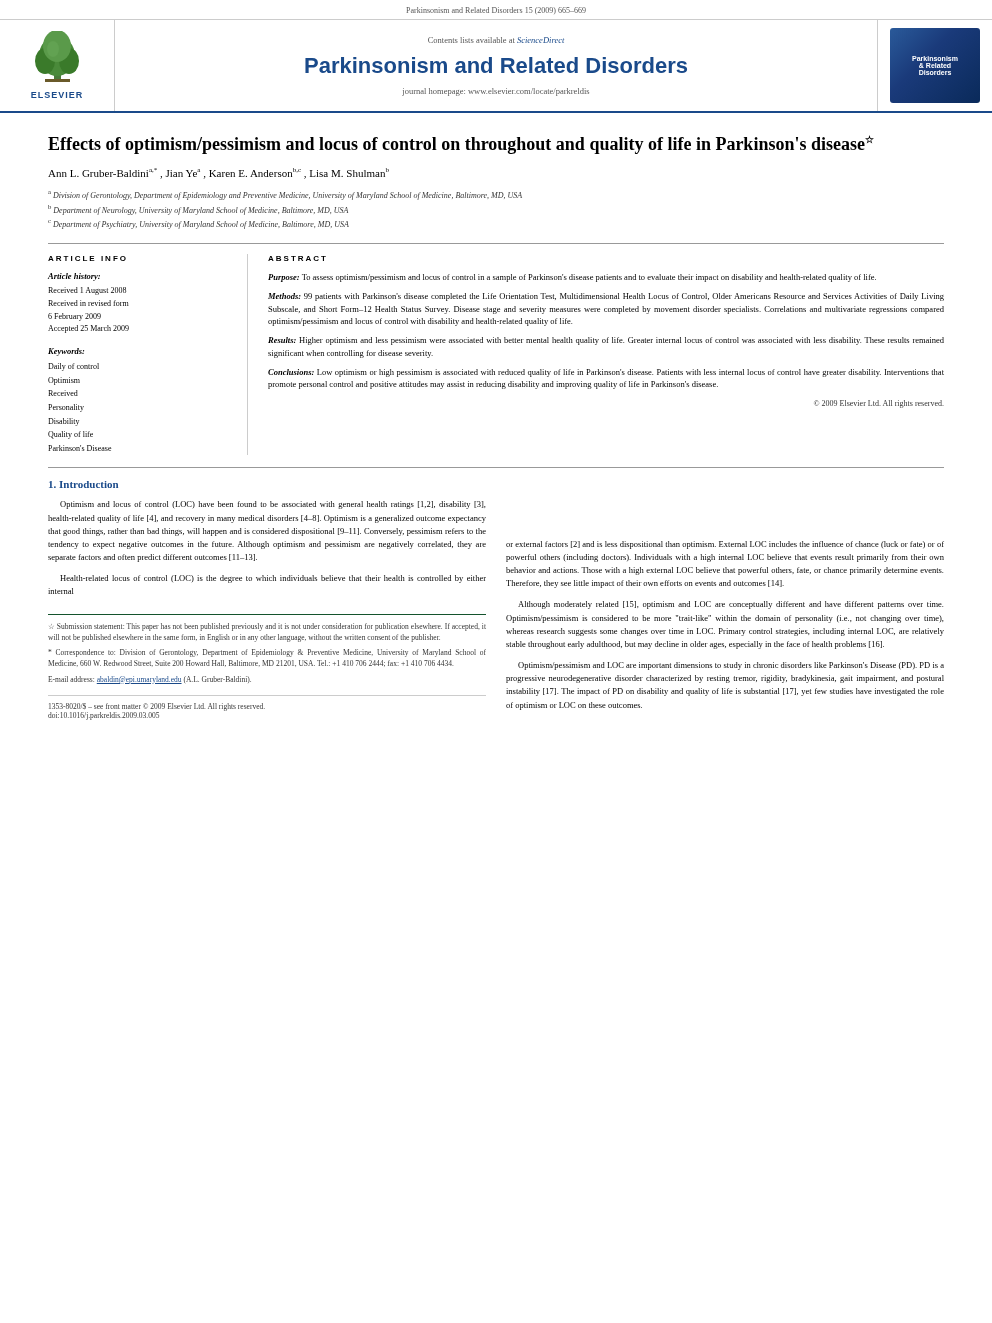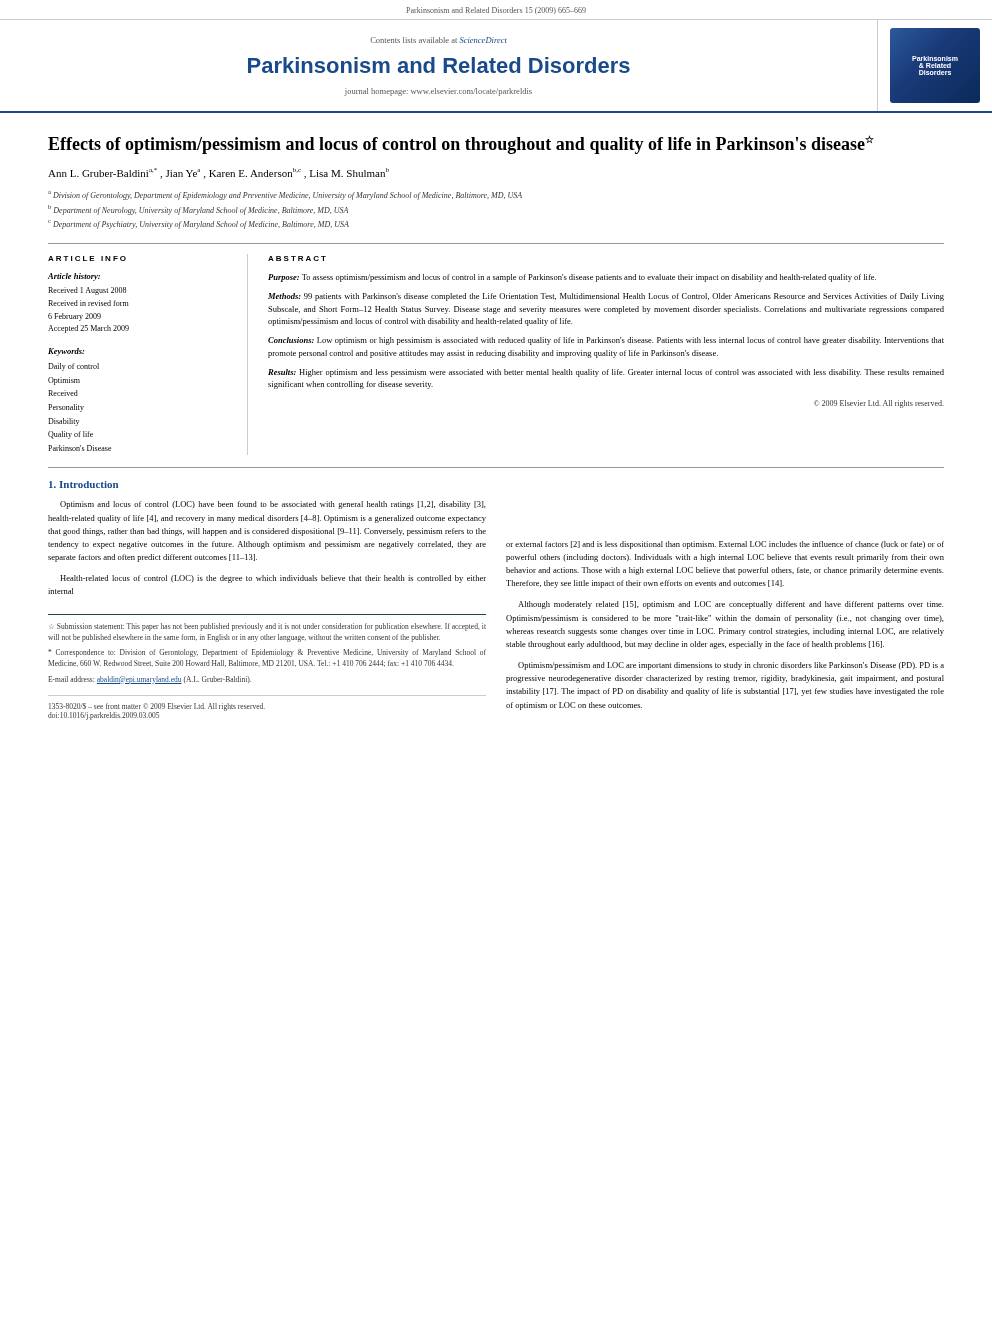--- a/index.html
+++ b/index.html
@@ -316,20 +316,36 @@
 <body>
 
 <div class="page-wrapper">
 
   <div class="journal-ref-line">
     <span>Parkinsonism and Related Disorders 15 (2009) 665–669</span>
   </div>
 
   <div class="journal-header">
 
+    <div class="elsevier-logo-box">
+      <svg class="tree-svg" viewBox="0 0 65 55" xmlns="http://www.w3.org/2000/svg">
+
+        <rect x="29" y="38" width="7" height="12" fill="#4a7a3a"></rect>
+
+        <rect x="20" y="48" width="25" height="3" fill="#6a5a2a"></rect>
+
+        <ellipse cx="32" cy="25" rx="18" ry="20" fill="#4a8a3a"></ellipse>
+        <ellipse cx="20" cy="30" rx="10" ry="13" fill="#3a7a2a"></ellipse>
+        <ellipse cx="44" cy="30" rx="10" ry="13" fill="#3a7a2a"></ellipse>
+        <ellipse cx="32" cy="15" rx="14" ry="16" fill="#5a9a4a"></ellipse>
+
+        <ellipse cx="28" cy="18" rx="6" ry="8" fill="#6aaa5a" opacity="0.5"></ellipse>
+      </svg>
+      <div class="elsevier-label">ELSEVIER</div>
+    </div>
 
     <div class="journal-title-center">
       <div class="science-direct-line">
         <span>Contents lists available at</span>
         <a>ScienceDirect</a>
       </div>
       <div class="journal-main-title">Parkinsonism and Related Disorders</div>
       <div class="journal-homepage-line">journal homepage: www.elsevier.com/locate/parkreldis</div>
     </div>
 
@@ -393,27 +409,27 @@
           <span class="abstract-heading">Purpose:</span>
           <span>To assess optimism/pessimism and locus of control in a sample of Parkinson's disease patients and to evaluate their impact on disability and health-related quality of life.</span>
         </div>
 
         <div class="abstract-paragraph">
           <span class="abstract-heading">Methods:</span>
           <span>99 patients with Parkinson's disease completed the Life Orientation Test, Multidimensional Health Locus of Control, Older Americans Resource and Services Activities of Daily Living Subscale, and Short Form–12 Health Status Survey. Disease stage and severity measures were completed by movement disorder specialists. Correlations and multivariate regressions compared optimism/pessimism and locus of control with disability and health-related quality of life.</span>
         </div>
 
         <div class="abstract-paragraph">
+          <span class="abstract-heading">Results:</span>
+          <span>Higher optimism and less pessimism were associated with better mental health quality of life. Greater internal locus of control was associated with less disability. These results remained significant when controlling for disease severity.</span>
+        </div>
+
+        <div class="abstract-paragraph">
           <span class="abstract-heading">Conclusions:</span>
           <span>Low optimism or high pessimism is associated with reduced quality of life in Parkinson's disease. Patients with less internal locus of control have greater disability. Interventions that promote personal control and positive attitudes may assist in reducing disability and improving quality of life in Parkinson's disease.</span>
-        </div>
-
-        <div class="abstract-paragraph">
-          <span class="abstract-heading">Results:</span>
-          <span>Higher optimism and less pessimism were associated with better mental health quality of life. Greater internal locus of control was associated with less disability. These results remained significant when controlling for disease severity.</span>
         </div>
 
         <div class="copyright-line">© 2009 Elsevier Ltd. All rights reserved.</div>
       </div>
     </div>
 
     <hr class="section-divider">
 
     <div class="main-two-col">
 

